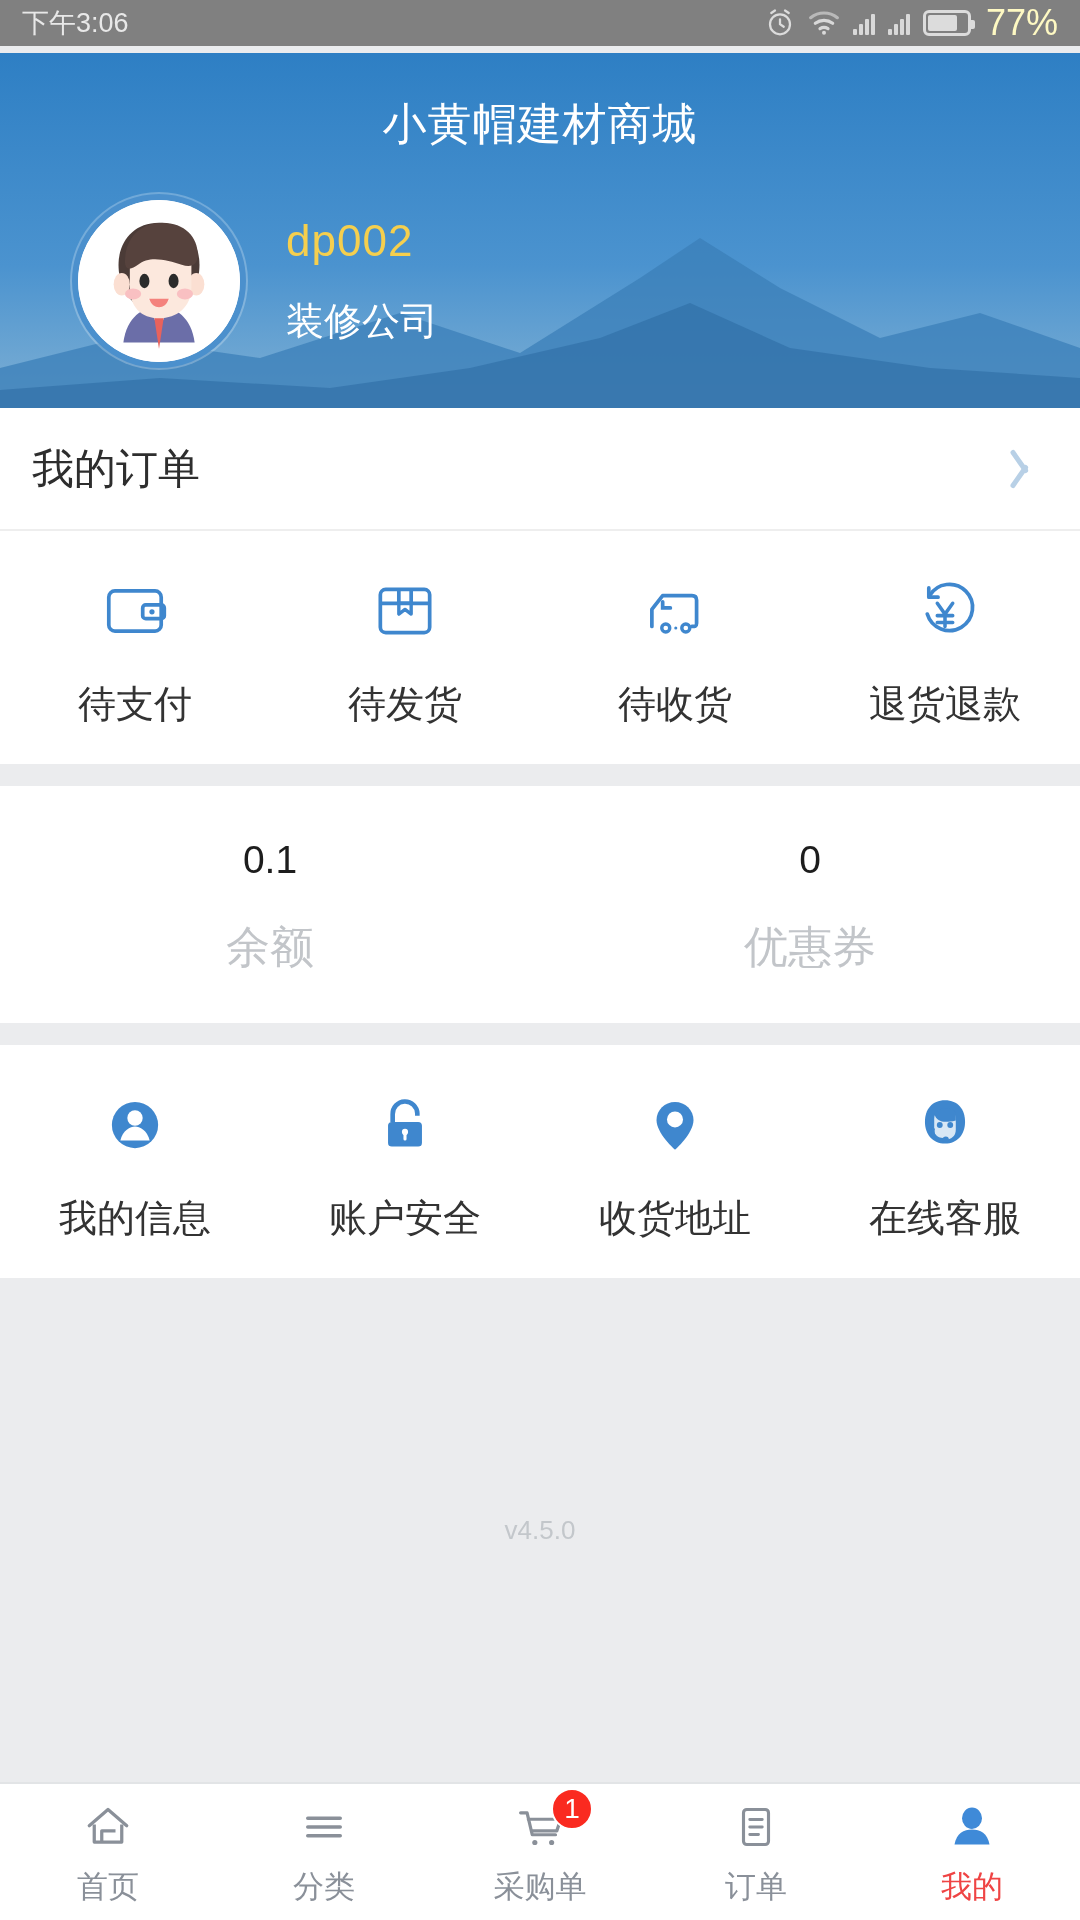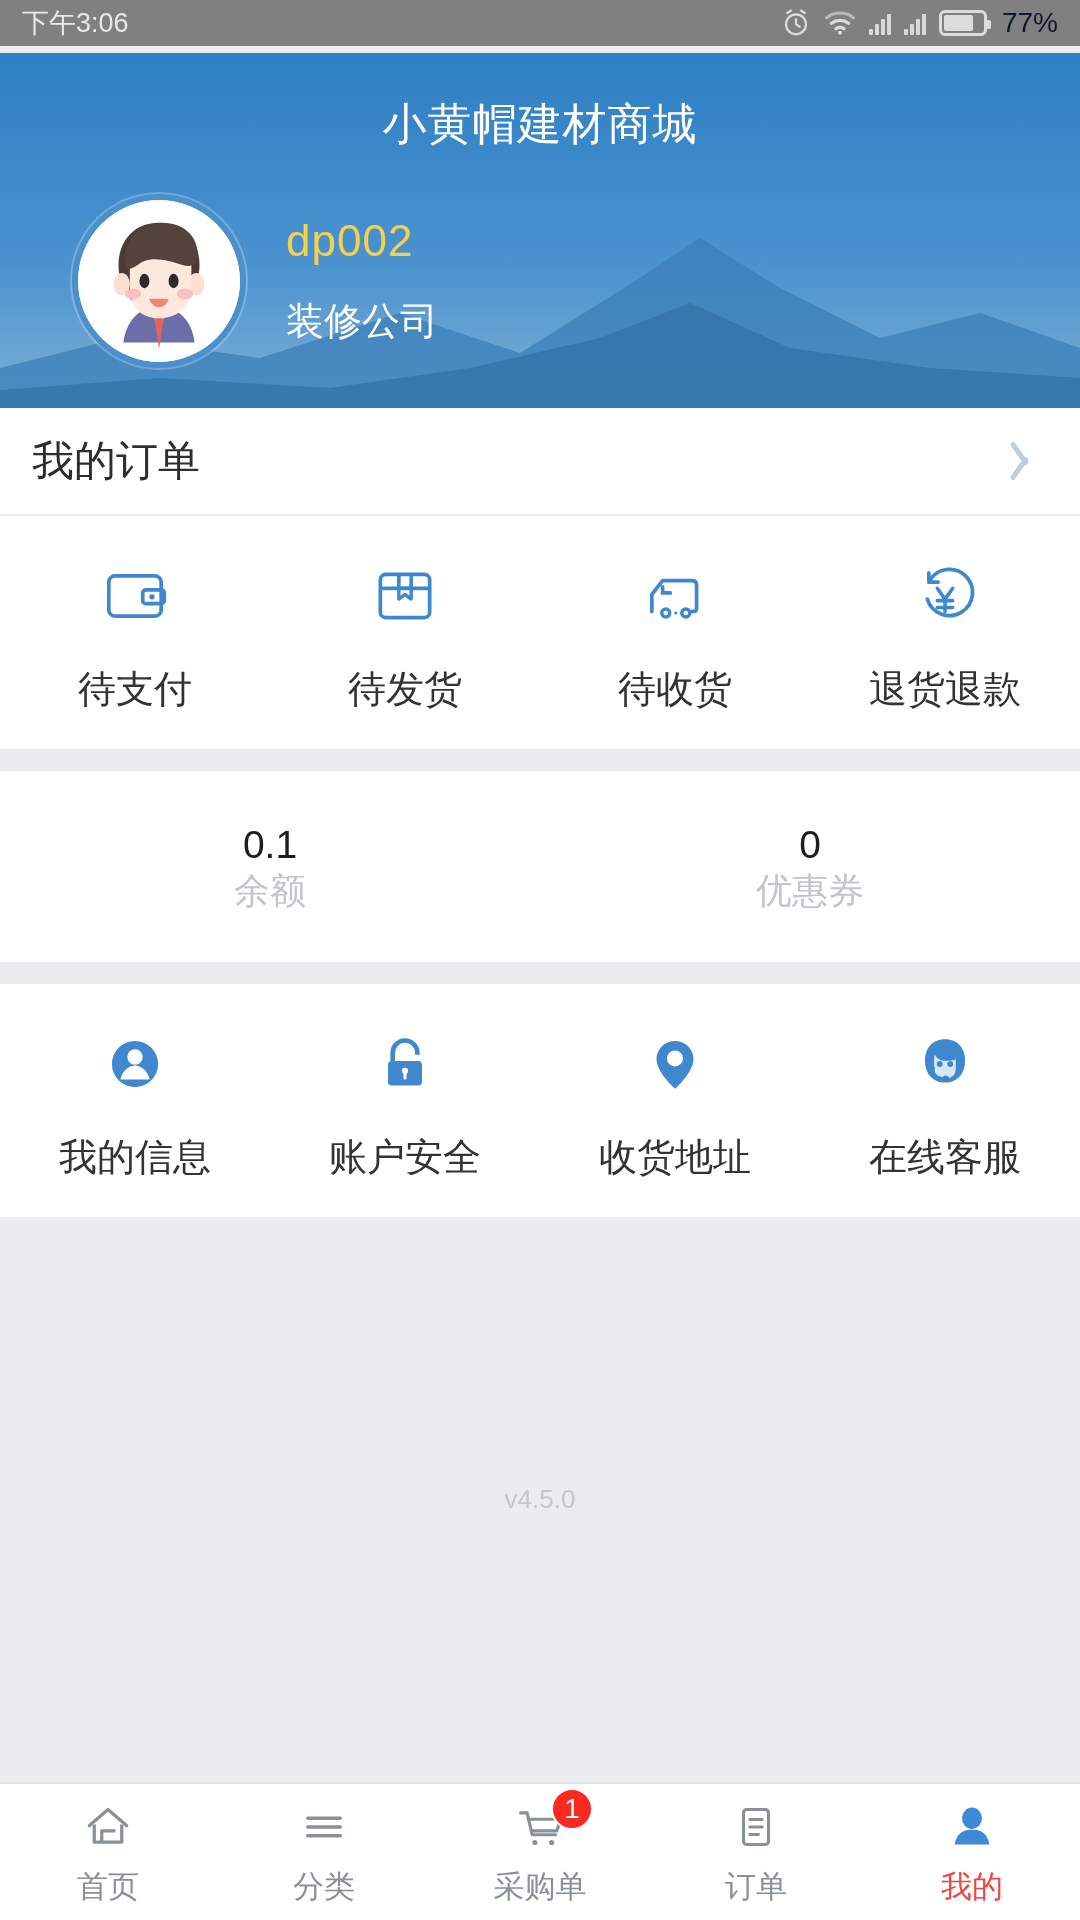--- a/index.html
+++ b/index.html
@@ -24,21 +24,21 @@
   .bars i{ width:4px; background:#d9d9d9; display:block; border-radius:1px; }
   .bars i:nth-child(1){height:6px} .bars i:nth-child(2){height:11px}
   .bars i:nth-child(3){height:16px} .bars i:nth-child(4){height:21px}
 
   .battery{
     width:48px;height:26px;border:3px solid #dcdcdc;border-radius:6px;
     position:relative; display:flex; align-items:center; padding:2px;
   }
   .battery:after{content:"";position:absolute;right:-7px;top:7px;width:4px;height:9px;background:#dcdcdc;border-radius:0 2px 2px 0;}
   .battery span{display:block;height:100%;width:76%;background:#dcdcdc;border-radius:2px;}
-  .pct{ font-size:28px; color:#0f172a; margin-left:2px; }
+  .pct{ font-size:36px; color:#fef9c3; margin-left:2px; }
 
   
   .header{
     position:relative; height:355px; overflow:hidden;
     background:linear-gradient(180deg,#2f80c6 0%,#3f8ecd 45%,#2e7ab5 100%);
   }
   .hdr-sky{
     position:absolute; inset:0;
     background:linear-gradient(180deg,#2e7fc4 0%,#4b93cf 60%,#7fb0d4 100%);
   }
@@ -59,42 +59,42 @@
   }
   .pinfo{ margin-left:40px; }
   .uname{ font-size:44px; color:#f5cf4e; letter-spacing:1px; }
   .urole{ font-size:38px; color:#ffffff; margin-top:30px; }
 
   
   .card{ background:#ffffff; }
   .gap{ height:22px; background:#ebecee; }
 
   .orderhead{
-    height:108px; display:flex; align-items:center; justify-content:space-between;
+    height:123px; display:flex; align-items:center; justify-content:space-between;
     padding:0 32px; border-bottom:2px solid #eeeeee;
   }
   .orderhead .t{ font-size:42px; color:#2e2e2e; }
   .chev{ width:26px; height:44px; position:relative; }
   .chev:before,.chev:after{
     content:""; position:absolute; left:3px; width:5px; height:27px;
     background:#b8d0e6; border-radius:3px;
   }
   .chev:before{ top:0; transform:rotate(-35deg); transform-origin:bottom left;}
   .chev:after{ bottom:0; transform:rotate(35deg); transform-origin:top left;}
 
   .grid4{ display:flex; padding:42px 0 34px; }
   .cell{ flex:1; display:flex; flex-direction:column; align-items:center; }
   .cell .ic{ height:76px; display:flex; align-items:center; justify-content:center; }
   .cell .lb{ margin-top:30px; font-size:38px; color:#333333; }
 
   
   .stats{ display:flex; padding:52px 0 46px; }
   .stat{ flex:1; text-align:center; }
   .stat .v{ font-size:39px; color:#1d1d1d; }
-  .stat .k{ font-size:36px; color:#c2c5c9; }
+  .stat .k{ font-size:44px; color:#c2c5c9; margin-top:36px; }
 
   
   .verwrap{ flex:1; display:flex; align-items:center; justify-content:center; background:#ebecee; }
   .ver{ font-size:26px; color:#c3c7cb; }
 
   
   .tabbar{
     position:absolute; left:0; bottom:0; width:100%; height:138px;
     background:#ffffff; border-top:2px solid #e2e4e6;
     display:flex;

